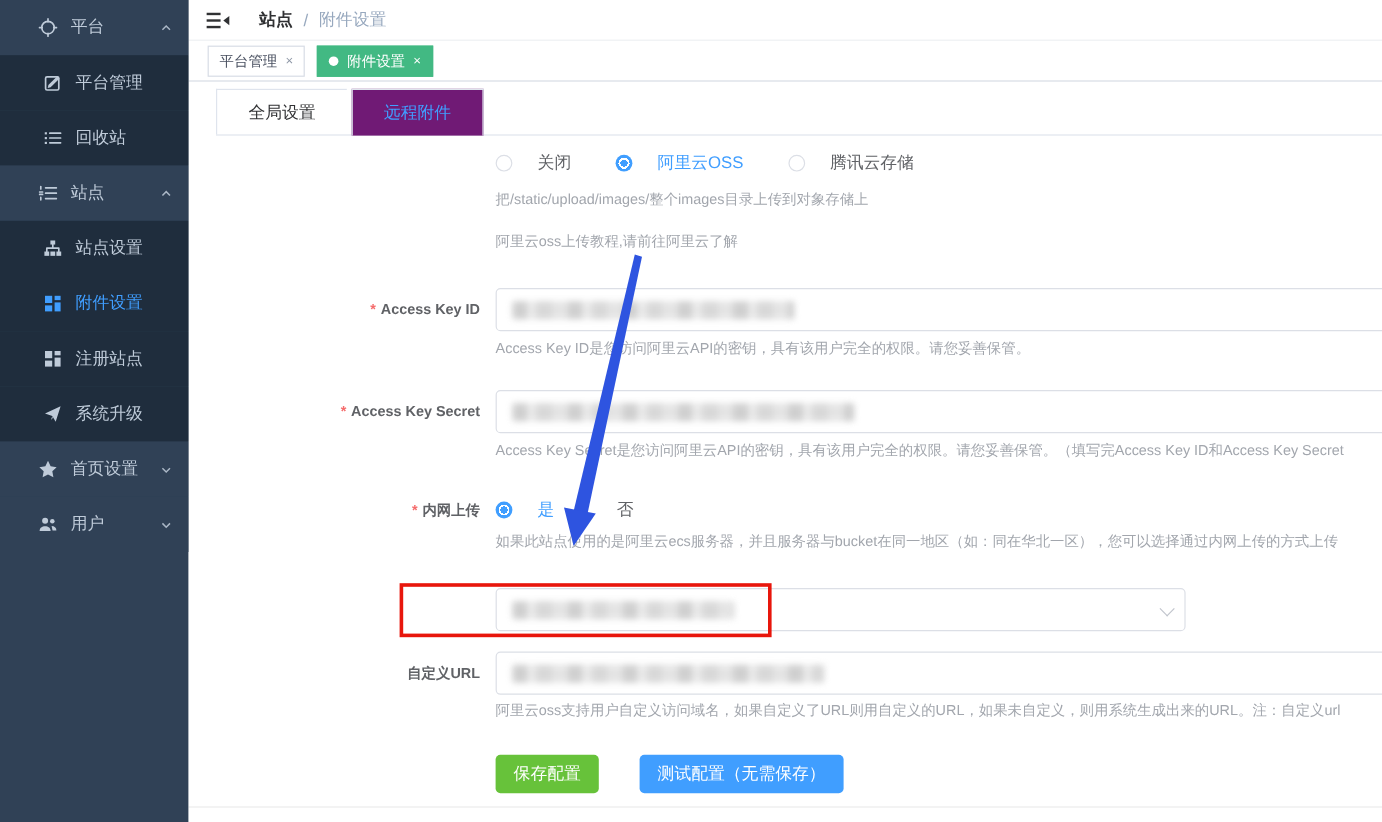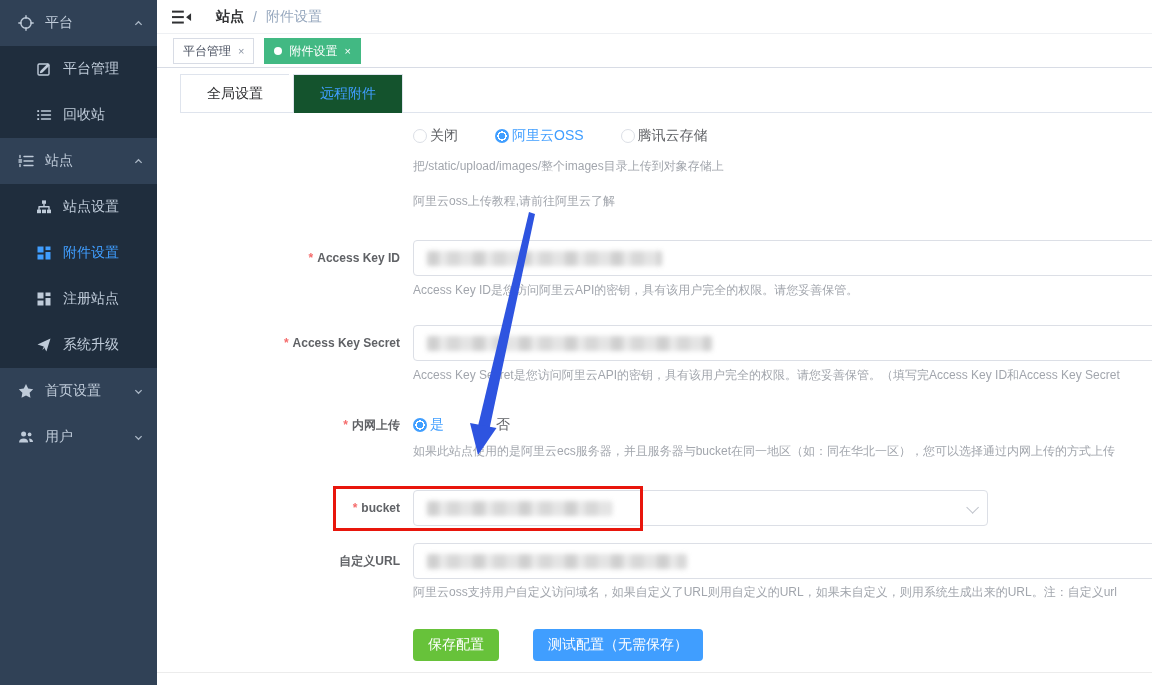--- a/index.html
+++ b/index.html
@@ -8,21 +8,21 @@
     --anno-red:#e8160c; --anno-blue:#2e54e0; --help:#a2a6ad;
     --border:#dcdfe6; --tabline:#dfe4ed;
   }
   *{box-sizing:border-box;margin:0;padding:0;}
   html,body{width:1152px;height:685px;overflow:hidden;}
   body{font-family:"Liberation Sans","DejaVu Sans",sans-serif;background:#fff;position:relative;font-size:14px;color:#303133;}
 
   
   .sidebar{position:absolute;left:0;top:0;bottom:0;width:157px;background:var(--sidebar-bg);z-index:5;}
   .m-row{height:46px;display:flex;align-items:center;color:var(--sidebar-text);cursor:pointer;position:relative;}
-  .m-section{padding-left:18px;background:var(--sidebar-bg);text-align:right;}
+  .m-section{padding-left:32px;background:var(--sidebar-bg);text-align:right;}
   .m-child{padding-left:36px;background:var(--submenu-bg);}
   .m-row .micon{width:16px;height:16px;margin-right:11px;flex:0 0 16px;display:flex;align-items:center;}
   .m-row .mtxt{font-size:14px;white-space:nowrap;}
   .m-row.active{color:var(--accent);}
   .chev{position:absolute;right:14px;top:50%;margin-top:-4px;width:9px;height:9px;opacity:.85;}
   svg.ic{width:16px;height:16px;stroke:currentColor;fill:none;stroke-width:1.4;stroke-linecap:round;stroke-linejoin:round;}
 
   
   .main{position:absolute;left:157px;top:0;right:0;bottom:0;background:#fff;overflow:hidden;}
 
@@ -37,34 +37,34 @@
   .tagchip .x{font-size:11px;color:#8d96a5;line-height:1;}
   .tagchip.active{background:var(--tag-green);border-color:var(--tag-green);color:#fff;}
   .tagchip.active .x{color:#fff;}
   .tagdot{width:8px;height:8px;border-radius:50%;background:#fff;display:inline-block;}
 
   
   .tabs{position:absolute;top:74px;left:23px;right:0;height:39px;z-index:2;}
   .tabline{position:absolute;left:0;right:0;bottom:0;height:1px;background:var(--tabline);}
   .tab{position:relative;display:inline-flex;align-items:center;justify-content:flex-end;height:38px;padding:0 26px;border-top:1px solid var(--tabline);border-left:1px solid var(--tabline);font-size:14px;color:#303133;cursor:pointer;vertical-align:top;}
   .tab:last-of-type{border-right:1px solid var(--tabline);}
-  .tab.active{height:39px;background:#14532d;color:var(--accent);z-index:3;}
+  .tab.active{height:39px;background:#701a75;color:var(--accent);z-index:3;}
 
   
   .flabel{position:absolute;left:0;width:243px;text-align:right;font-size:12px;font-weight:700;color:#606266;line-height:36px;white-space:nowrap;}
   .req{color:#f56c6c;margin-right:4px;font-weight:700;}
   .help{position:absolute;left:256px;font-size:12px;color:var(--help);white-space:nowrap;}
   .inputbox{position:absolute;left:256px;height:36px;border:1px solid var(--border);border-radius:4px;background:#fff;display:flex;align-items:center;padding:0 13px;}
   .redacted{height:15px;border-radius:2px;filter:blur(2.5px);opacity:.8;
     background:repeating-linear-gradient(90deg,#c4c4c4 0 12px,#e4e4e4 12px 20px,#cfcfcf 20px 33px,#dedede 33px 46px);}
   .selarrow{position:absolute;right:12px;top:14px;width:9px;height:9px;border-right:1.6px solid #c0c4cc;border-bottom:1.6px solid #c0c4cc;transform:rotate(45deg) translateY(-3px);}
   .radio{display:inline-flex;align-items:center;cursor:pointer;}
   .rcircle{width:14px;height:14px;border-radius:50%;border:1px solid var(--border);background:#fff;flex:0 0 14px;}
   .radio.checked .rcircle{border:none;background:radial-gradient(circle,var(--accent) 0 3px,#fff 3px 4.6px,var(--accent) 4.6px 7.5px);}
-  .rlabel{margin-left:3px;font-size:14px;color:#606266;}
+  .rlabel{margin-left:21px;font-size:14px;color:#606266;}
   .radio.checked .rlabel{color:var(--accent);}
   .btn{position:absolute;height:32px;border:none;border-radius:4px;color:#fff;font-size:14px;padding:0 15px;cursor:pointer;font-family:inherit;}
 
   
   .anno-box{position:absolute;left:176px;top:486px;width:310px;height:45px;border:3px solid var(--anno-red);z-index:8;pointer-events:none;}
   .anno-arrow{position:absolute;left:300px;top:205px;width:110px;height:260px;z-index:8;pointer-events:none;}
   .bottomline{position:absolute;top:672px;left:0;right:0;height:1px;background:#ececec;}
 </style>
 </head>
 <body>
@@ -263,23 +263,20 @@
     <span class="radio checked">
       <span class="rcircle"></span>
       <span class="rlabel">是</span>
     </span>
     <span class="radio" style="margin-left:52px;">
       <span class="rlabel" style="margin-left:0;">否</span>
     </span>
   </div>
   <div class="help" style="top:443px;">如果此站点使用的是阿里云ecs服务器，并且服务器与bucket在同一地区（如：同在华北一区），您可以选择通过内网上传的方式上传</div>
 
-  <div class="flabel" style="top:490px;">
-    <span class="req">*</span><span>bucket</span>
-  </div>
   <div class="inputbox" style="top:490px;width:575px;">
     <span class="redacted" style="width:185px;"></span>
     <span class="selarrow"></span>
   </div>
 
   <div class="flabel" style="top:543px;">
     <span>自定义URL</span>
   </div>
   <div class="inputbox" style="top:543px;width:830px;">
     <span class="redacted" style="width:260px;"></span>

